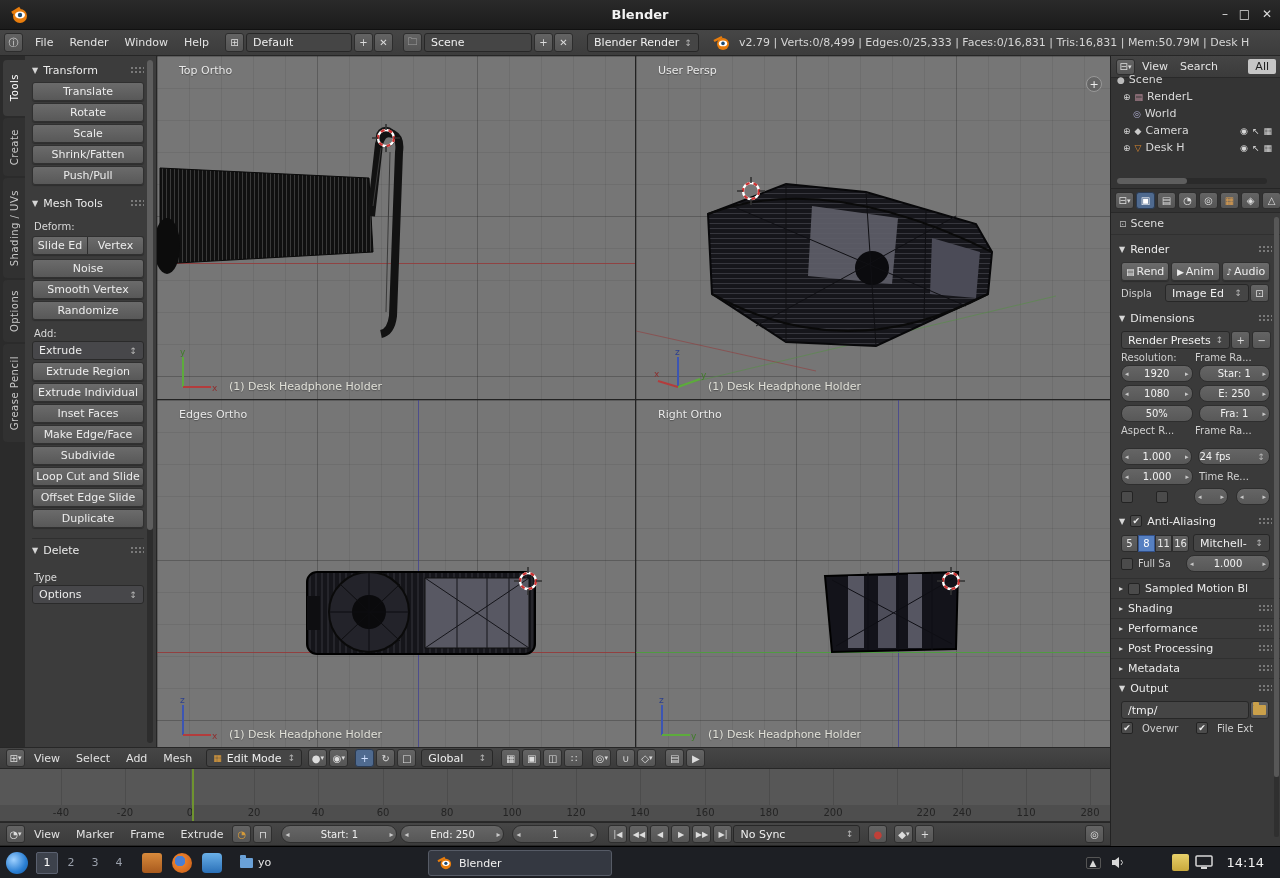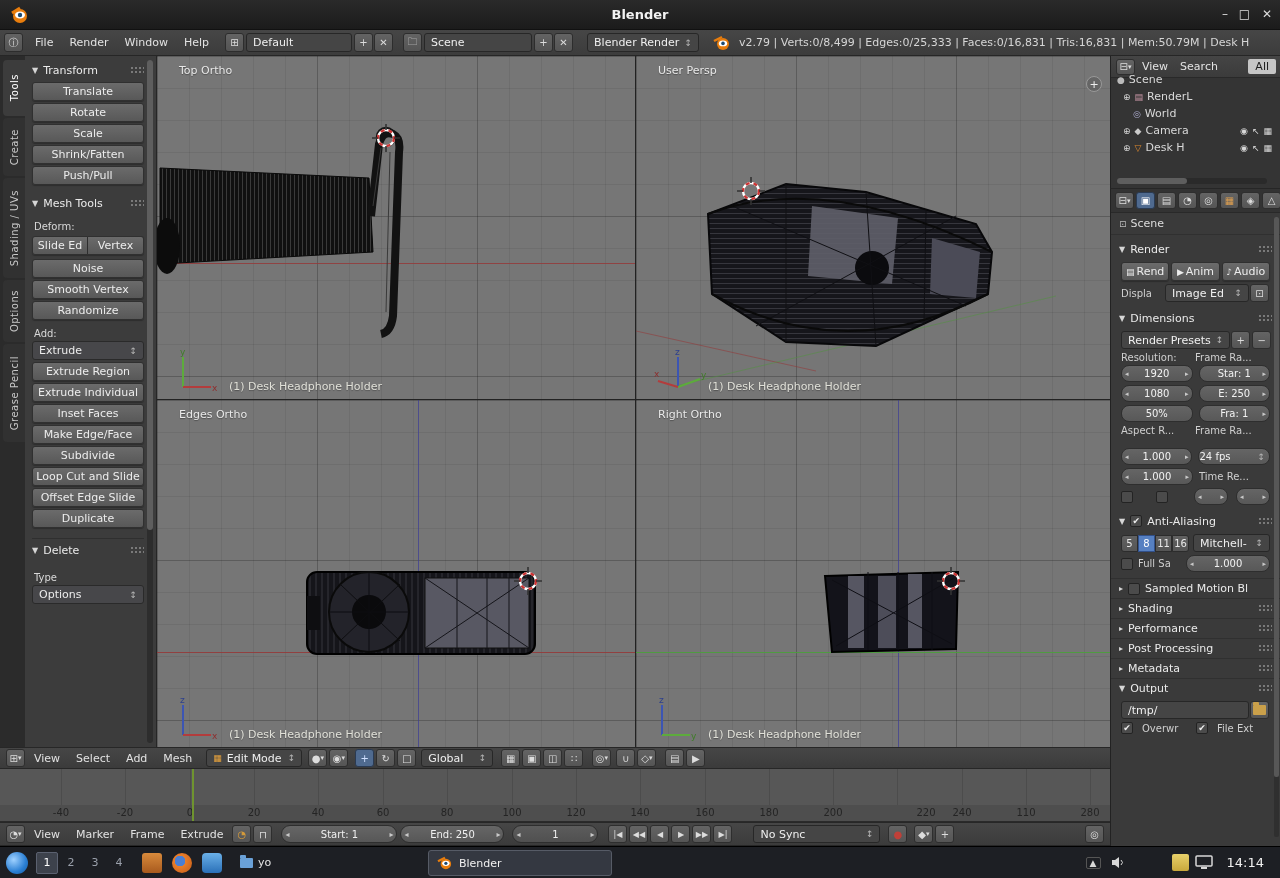--- a/index.html
+++ b/index.html
@@ -380,21 +380,21 @@
       <span class="al">◂</span>
       <span>1</span>
       <span class="ar">▸</span>
     </span>
   <span class="ib" style="margin-left:10px;font-size:8px">|◀</span>
   <span class="ib" style="font-size:8px">◀◀</span>
   <span class="ib" style="font-size:8px">◀</span>
   <span class="ib" style="font-size:8px">▶</span>
   <span class="ib" style="font-size:8px">▶▶</span>
   <span class="ib" style="font-size:8px">▶|</span>
-  <span class="vfield drop" style="width:127px;margin-left:20px;height:18px">
+  <span class="vfield drop" style="width:127px;margin-left:0;height:18px">
       <span>No Sync</span>
     </span>
   <span class="ib" style="margin-left:8px;color:#c04038">●</span>
   <span class="ib" style="margin-left:6px">◆<span style="font-size:7px">▾</span></span>
   <span class="ib">+</span>
   <span class="ib" style="margin-left:auto">◎</span>
 </div>
 
 <div class="t" style="left:1110px;top:56px;width:170px;height:132px;background:#343434;border-left:1px solid #222;overflow:hidden">
   <div class="row" style="height:22px;background:linear-gradient(#454545,#3b3b3b);border-bottom:1px solid #292929;padding:0 4px">

